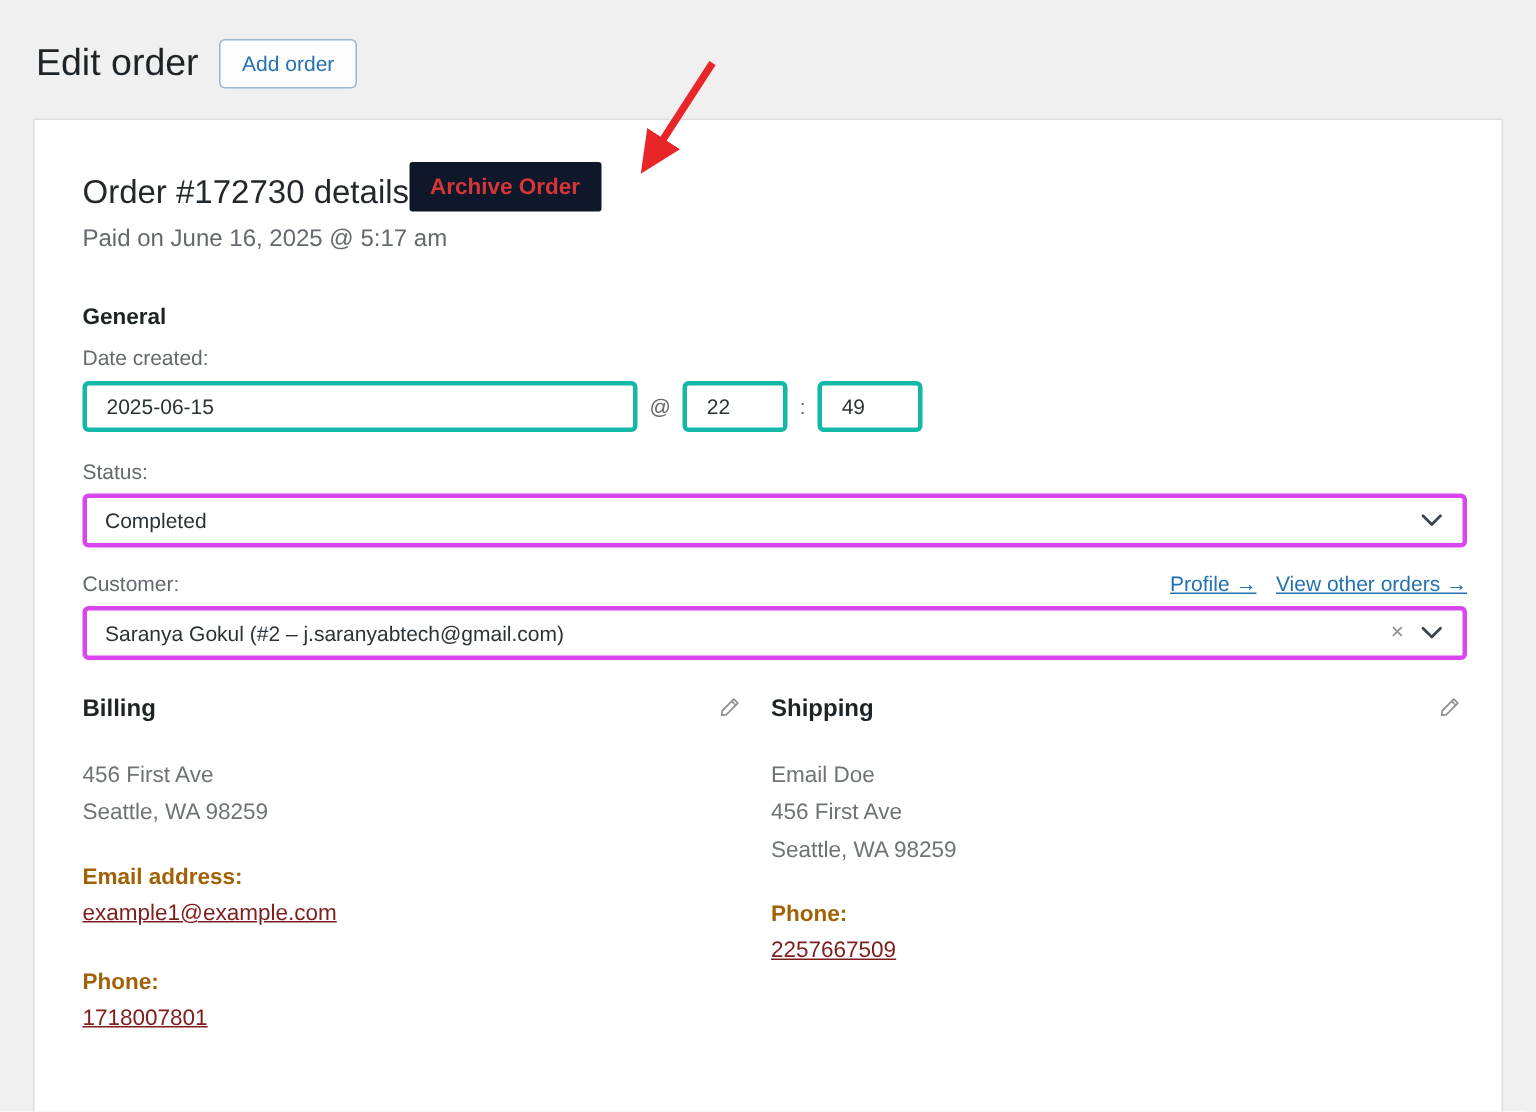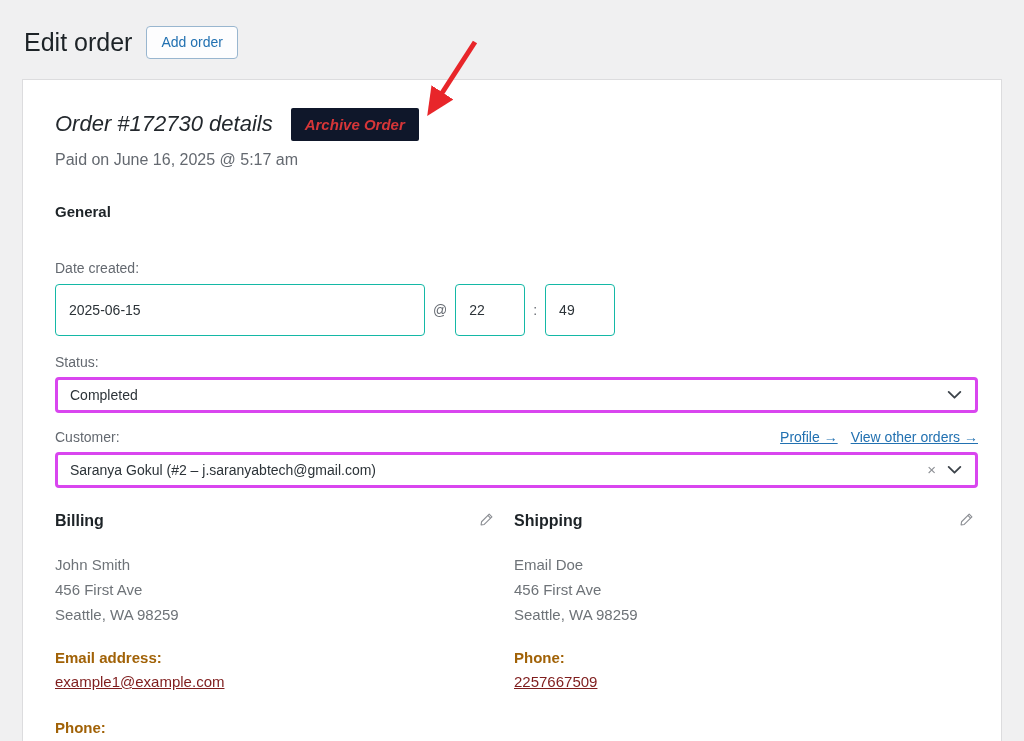--- a/index.html
+++ b/index.html
@@ -39,23 +39,22 @@
   .card {
     margin: 0 22px;
     background: #ffffff;
     border: 1px solid #dcdcde;
     padding: 28px 25px 60px 32px;
     min-height: 660px;
   }
 
   .order-head {
     display: flex;
-    align-items: center;
-    gap: 18px;
-    font-style: italic;
+    align-items: flex-end;
+    gap: 0;
   }
   .order-title {
     font-size: 22px;
     font-weight: 400;
     color: #23282d;
   }
   .archive-badge {
     font-size: 15px;
     font-weight: 700;
     padding: 8px 14px;
@@ -68,33 +67,33 @@
   }
 
   .section-heading {
     margin-top: 34px;
     font-size: 15px;
     font-weight: 700;
     color: #1d2327;
   }
 
   .field-label {
-    margin-top: 40px;
+    margin-top: 10px;
     margin-bottom: 8px;
     font-size: 14px;
     color: #646970;
   }
 
   .date-row {
     display: flex;
     align-items: center;
   }
   .text-input {
-    height: 52px;
-    border: 1px solid #14b8a6;
+    height: 34px;
+    border: 3px solid #14b8a6;
     border-radius: 4px;
     padding: 0 13px;
     font-family: "Liberation Sans", sans-serif;
     font-size: 14px;
     color: #2c3338;
     background: #fff;
   }
   .date-input { width: 370px; }
   .time-input { width: 70px; }
   .date-sep {
@@ -272,21 +271,20 @@
         <button class="pencil-btn">
           <span>
             <svg width="15" height="15" viewBox="0 0 20 20">
                 <path d="M13.6 2.8 L17.2 6.4 L7.0 16.6 L2.8 17.2 L3.4 13.0 Z" fill="none" stroke="#8c8f94" stroke-width="1.5" stroke-linejoin="round"></path>
                 <path d="M11.8 4.6 L15.4 8.2" stroke="#8c8f94" stroke-width="1.5"></path>
               </svg>
           </span>
         </button>
       </div>
       <div class="addr-lines">
-        <div>John Smith</div>
         <div>456 First Ave</div>
         <div>Seattle, WA 98259</div>
       </div>
       <div class="addr-field-label">Email address:</div>
       <a class="addr-link">example1@example.com</a>
       <div class="addr-field-label" style="margin-top:22px;">Phone:</div>
       <a class="addr-link">1718007801</a>
     </div>
 
     <div class="addr-col shipping">

